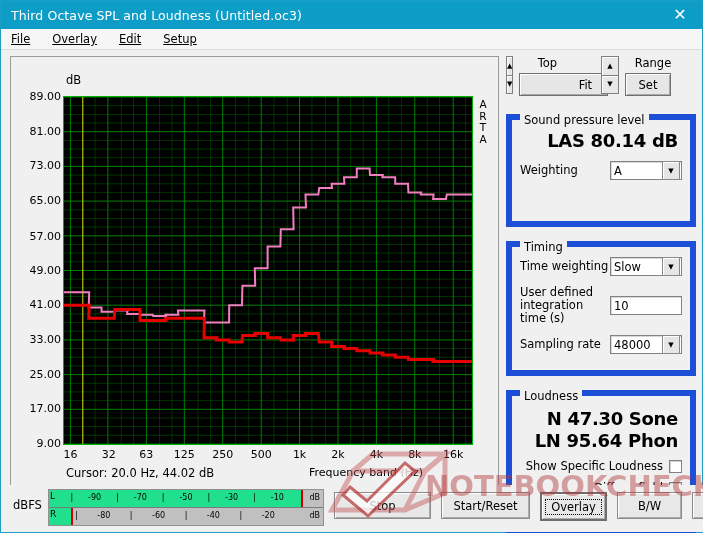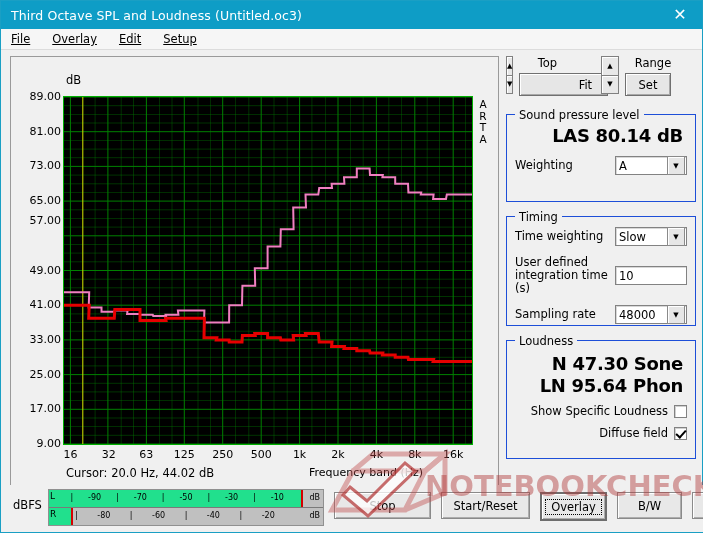--- a/index.html
+++ b/index.html
@@ -92,22 +92,22 @@
   .spincol{margin-left:6px;}
   .spincol .lab{font-size:11.5px;color:#000;height:17px;line-height:15px;text-align:center;width:56px;}
   .btn{
     border:1px solid #707070;background:#e6e6e6;font-size:11.5px;color:#000;
     box-shadow:inset 1px 1px 0 #fff, inset -1px -1px 0 #a8a8a8;
     display:flex;align-items:center;justify-content:center;
     font-family:"DejaVu Sans","Liberation Sans",sans-serif;
   }
   .fitbtn{width:44px;height:21px;margin-left:6px;}
   .group{
-    position:relative;border:1px solid #1d4ed8;margin-top:10px;
-    padding:10px 8px 4px 8px;
+    position:relative;border:6px solid #1d4ed8;margin-top:10px;
+    padding:10px 8px 19px 8px;
   }
   .group > .legend{
     position:absolute;top:-7px;left:8px;background:#f0f0f0;padding:0 4px;
     font-size:11.5px;color:#000;
   }
   .bignum{
     font-size:18px;font-weight:bold;color:#000;text-align:right;
     letter-spacing:-.3px;padding-right:4px;white-space:nowrap;
   }
   .fieldrow{display:flex;align-items:center;margin-top:10px;}
@@ -195,21 +195,21 @@
   <div class="body">
 
     <div class="chartpanel">
       <div class="yaxis-unit">dB</div>
 
       <div class="ylabels" id="ylabels">
           <div style="top: 6px;">89.00</div>
           <div style="top: 40.7px;">81.00</div>
           <div style="top: 75.4px;">73.00</div>
           <div style="top: 110.1px;">65.00</div>
-          <div style="top: 130px; padding-left: 27px;">57.00</div>
+          <div style="top: 146px; padding-left: 27px;">57.00</div>
           <div style="top: 179.5px;">49.00</div>
           <div style="top: 214.2px;">41.00</div>
           <div style="top: 248.9px;">33.00</div>
           <div style="top: 283.6px;">25.00</div>
           <div style="top: 318.3px;">17.00</div>
           <div style="top: 353px;">9.00</div>
         </div>
 
       <div class="plot">
         <svg id="plotsvg" width="408" height="347" viewBox="0 0 408 347">

